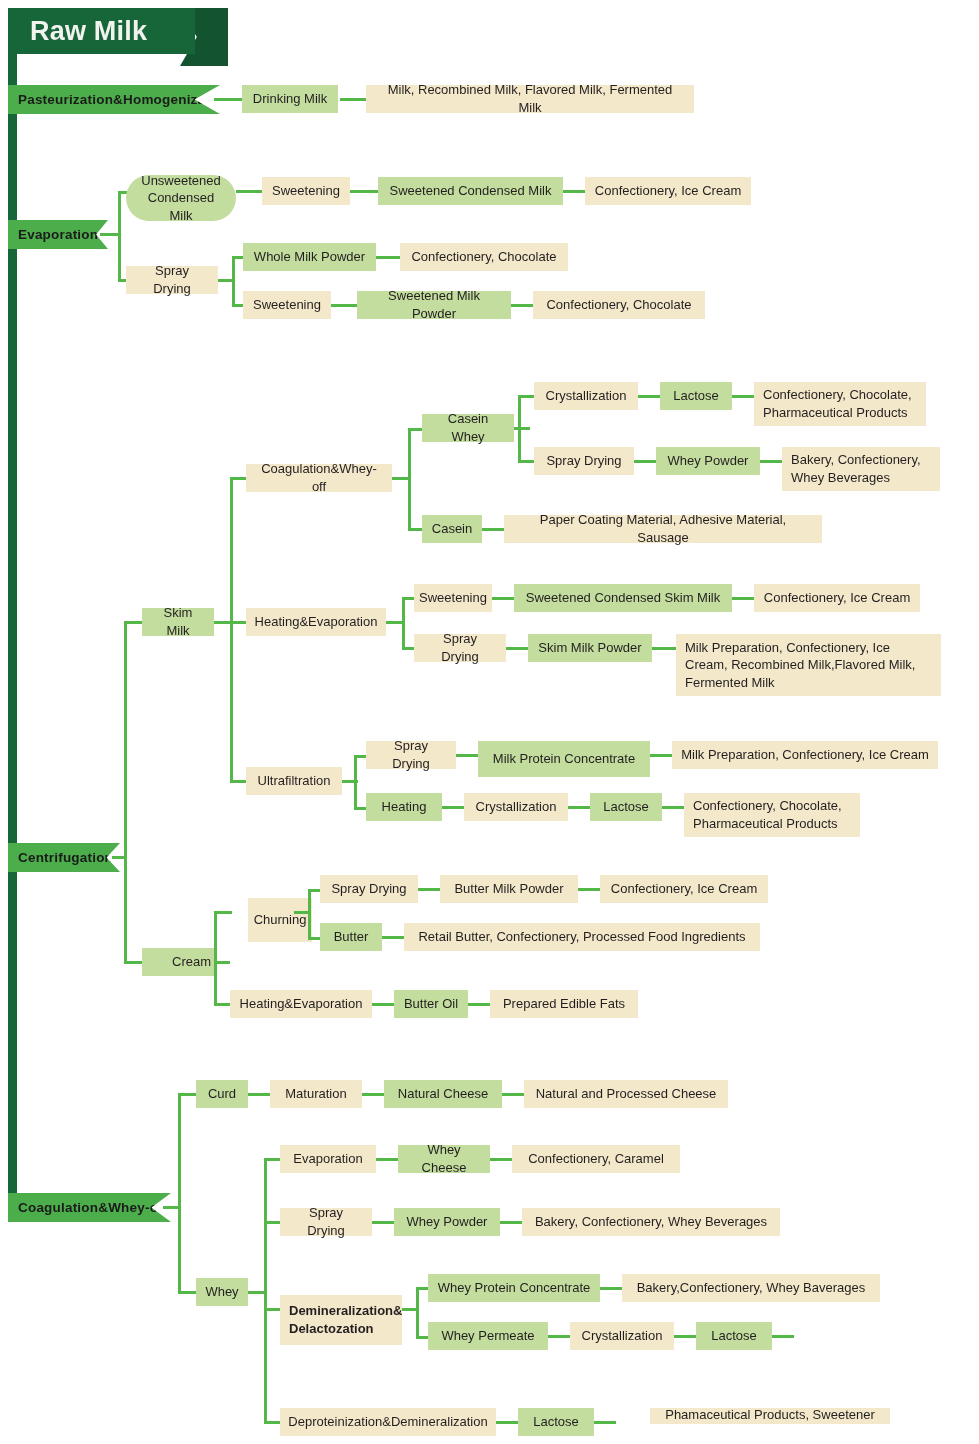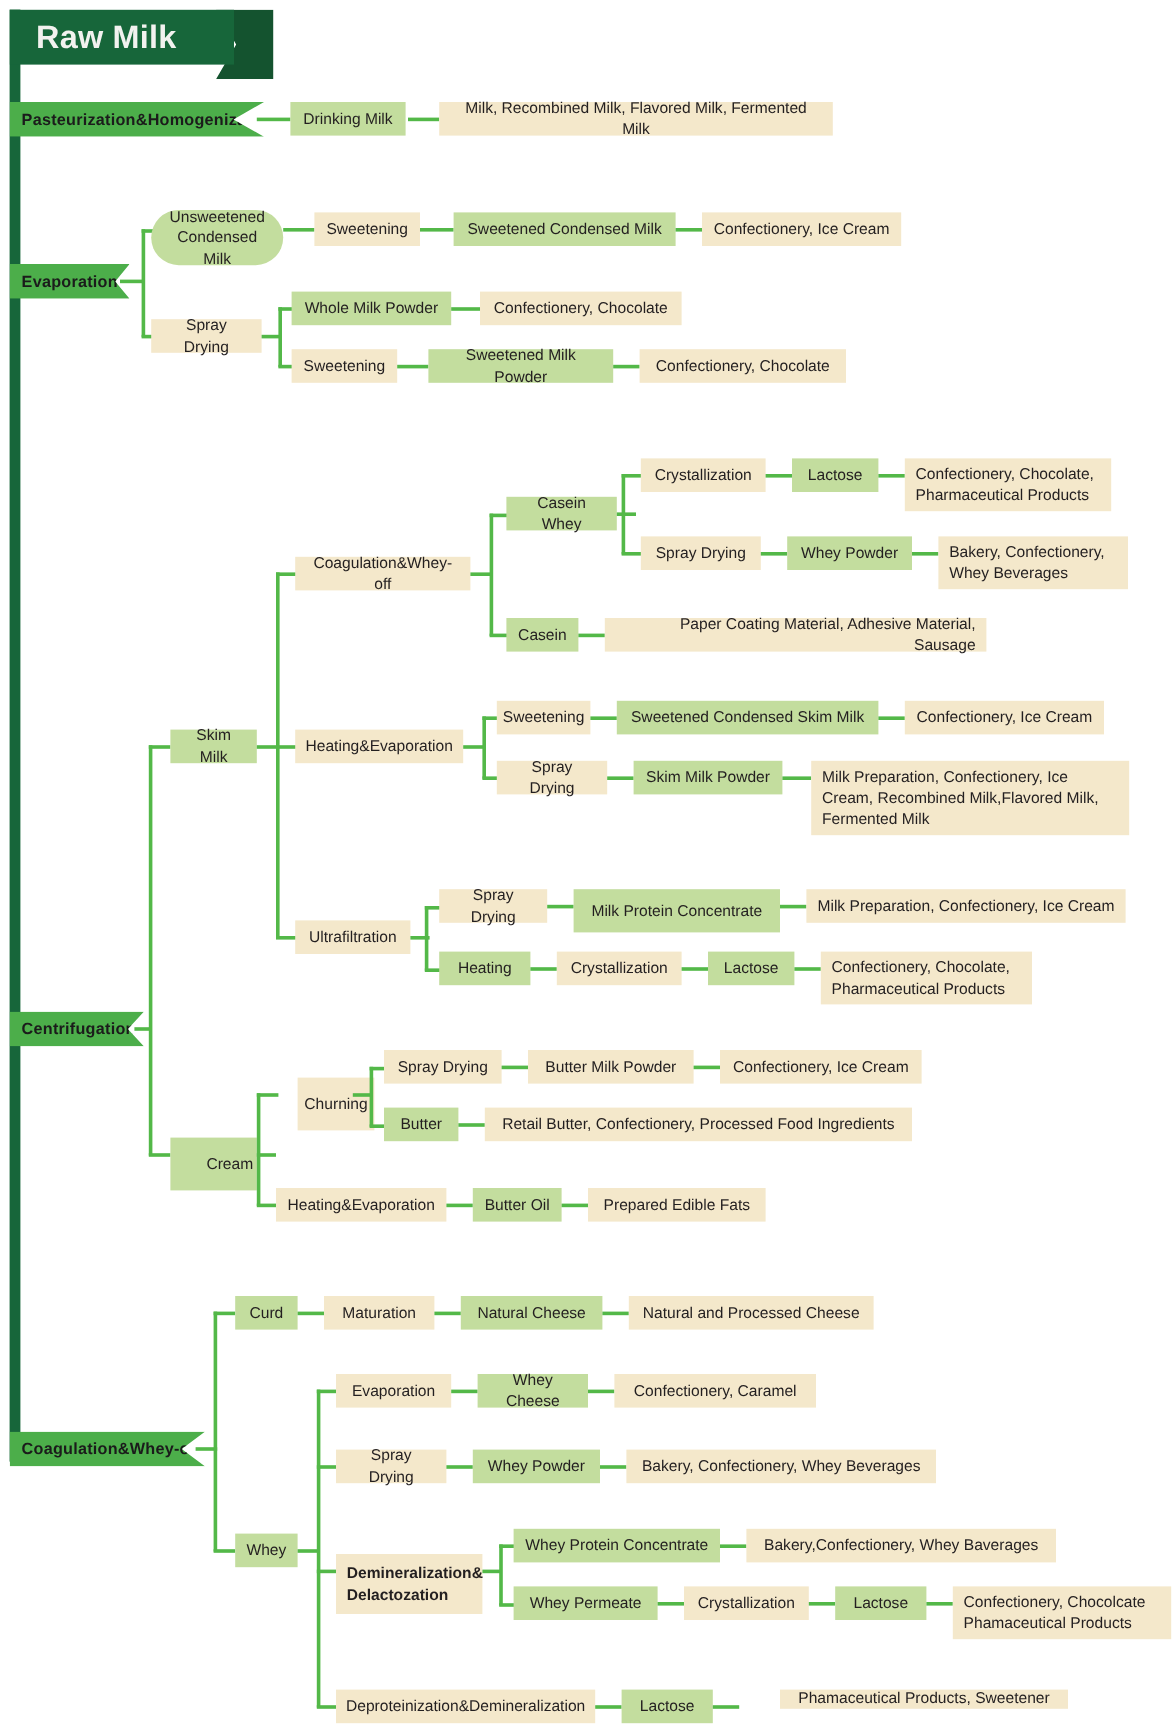--- a/index.html
+++ b/index.html
@@ -209,21 +209,21 @@
   </div>
   <div class="ln lnh" style="left:760px; top:460px; width:22px; height:2.5px;"></div>
   <div class="node beige" style="left:782px; top:447px; width:158px; height:44px;">
     <span>Bakery, Confectionery, Whey Beverages</span>
   </div>
 
   <div class="node green center" style="left:422px; top:515px; width:60px; height:28px;">
     <span>Casein</span>
   </div>
   <div class="ln lnh" style="left:482px; top:528px; width:22px; height:2.5px;"></div>
-  <div class="node beige center" style="left:504px; top:515px; width:318px; height:28px;text-align:right;">
+  <div class="node beige center" style="left:504px; top:515px; width:318px; height:28px;">
     <span>Paper Coating Material, Adhesive Material, Sausage</span>
   </div>
 
   <div class="node beige center" style="left:246px; top:608px; width:140px; height:28px;">
     <span>Heating&amp;Evaporation</span>
   </div>
   <div class="ln lnh" style="left:386px; top:621px; width:18px; height:2.5px;"></div>
   <div class="ln lnv" style="left:402px; top:597px; width:2.5px; height:52px;"></div>
   <div class="ln lnh" style="left:402px; top:597px; width:14px; height:2.5px;"></div>
   <div class="ln lnh" style="left:402px; top:647px; width:14px; height:2.5px;"></div>
@@ -281,21 +281,21 @@
   </div>
   <div class="ln lnh" style="left:568px; top:806px; width:22px; height:2.5px;"></div>
   <div class="node green center" style="left:590px; top:793px; width:72px; height:28px;">
     <span>Lactose</span>
   </div>
   <div class="ln lnh" style="left:662px; top:806px; width:22px; height:2.5px;"></div>
   <div class="node beige" style="left:684px; top:793px; width:176px; height:44px;">
     <span>Confectionery, Chocolate, Pharmaceutical Products</span>
   </div>
 
-  <div class="node green center" style="left:142px; top:948px; width:72px; height:44px;padding-left:36px;">
+  <div class="node green center" style="left:142px; top:948px; width:72px; height:28px;padding-left:36px;">
     <span>Cream</span>
   </div>
   <div class="ln lnh" style="left:214px; top:961px; width:16px; height:2.5px;"></div>
   <div class="ln lnv" style="left:214px; top:911px; width:2.5px; height:94px;"></div>
   <div class="ln lnh" style="left:214px; top:911px; width:18px; height:2.5px;"></div>
   <div class="ln lnh" style="left:214px; top:1003px; width:18px; height:2.5px;"></div>
 
   <div class="node beige center" style="left:248px; top:898px; width:64px; height:44px;">
     <span>Churning</span>
   </div>
@@ -412,23 +412,20 @@
   </div>
   <div class="ln lnh" style="left:548px; top:1335px; width:22px; height:2.5px;"></div>
   <div class="node beige center" style="left:570px; top:1322px; width:104px; height:28px;">
     <span>Crystallization</span>
   </div>
   <div class="ln lnh" style="left:674px; top:1335px; width:22px; height:2.5px;"></div>
   <div class="node green center" style="left:696px; top:1322px; width:76px; height:28px;">
     <span>Lactose</span>
   </div>
   <div class="ln lnh" style="left:772px; top:1335px; width:22px; height:2.5px;"></div>
-  <div class="node beige" style="left:794px; top:1322px; width:182px; height:44px;">
-    <span>Confectionery, Chocolcate Phamaceutical Products</span>
-  </div>
 
   <div class="node beige center" style="left:280px; top:1408px; width:216px; height:28px;">
     <span>Deproteinization&amp;Demineralization</span>
   </div>
   <div class="ln lnh" style="left:496px; top:1421px; width:22px; height:2.5px;"></div>
   <div class="node green center" style="left:518px; top:1408px; width:76px; height:28px;">
     <span>Lactose</span>
   </div>
   <div class="ln lnh" style="left:594px; top:1421px; width:22px; height:2.5px;"></div>
   <div class="node beige center" style="left:650px; top:1408px; width:240px; height:16px;align-items:flex-end;">

